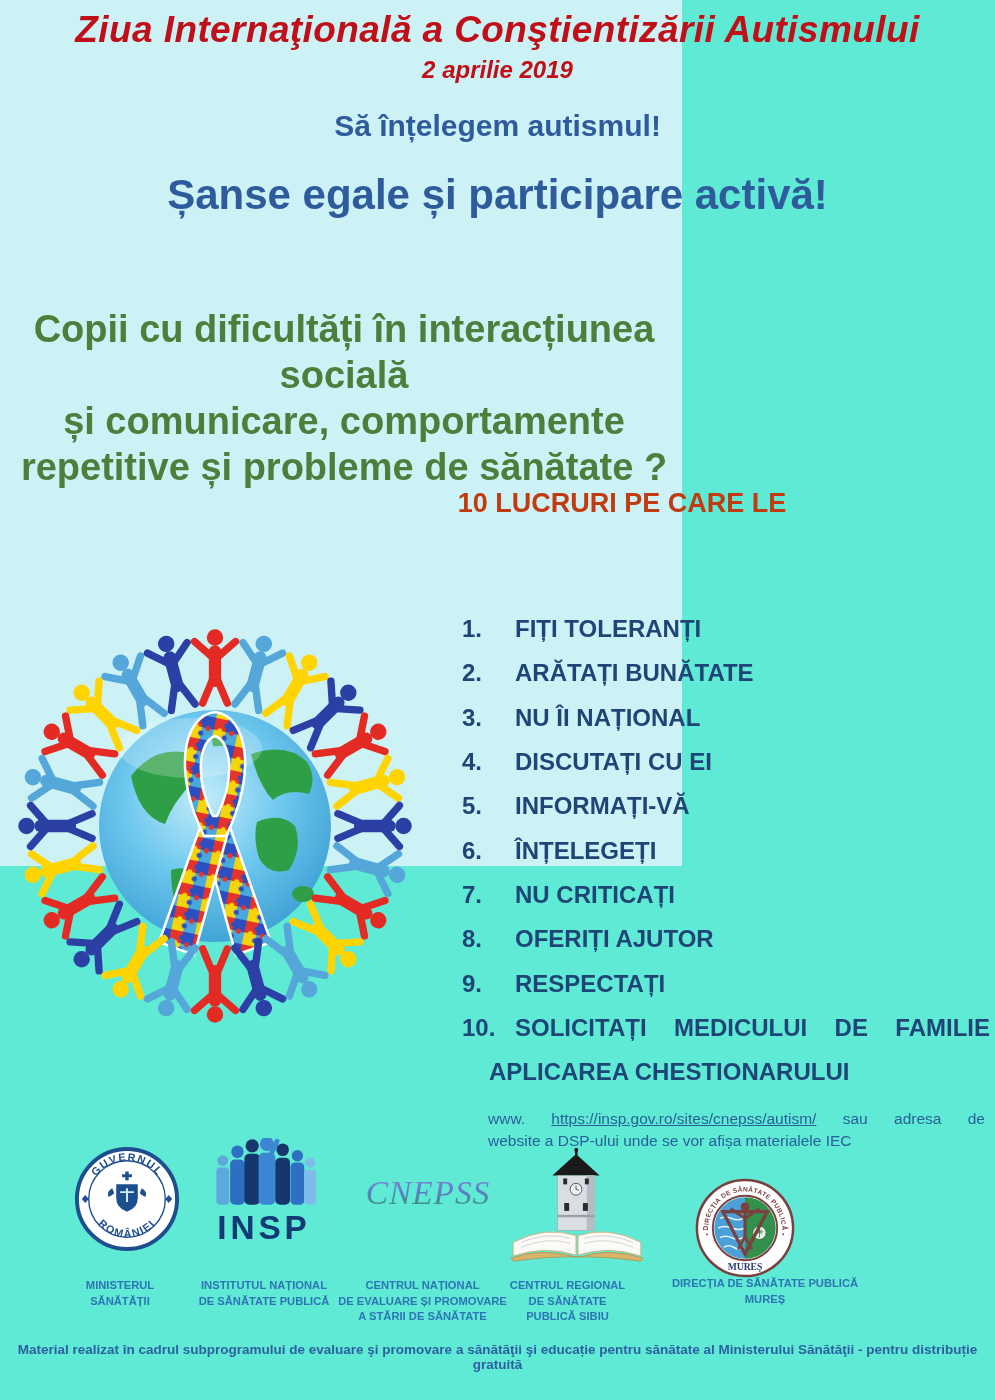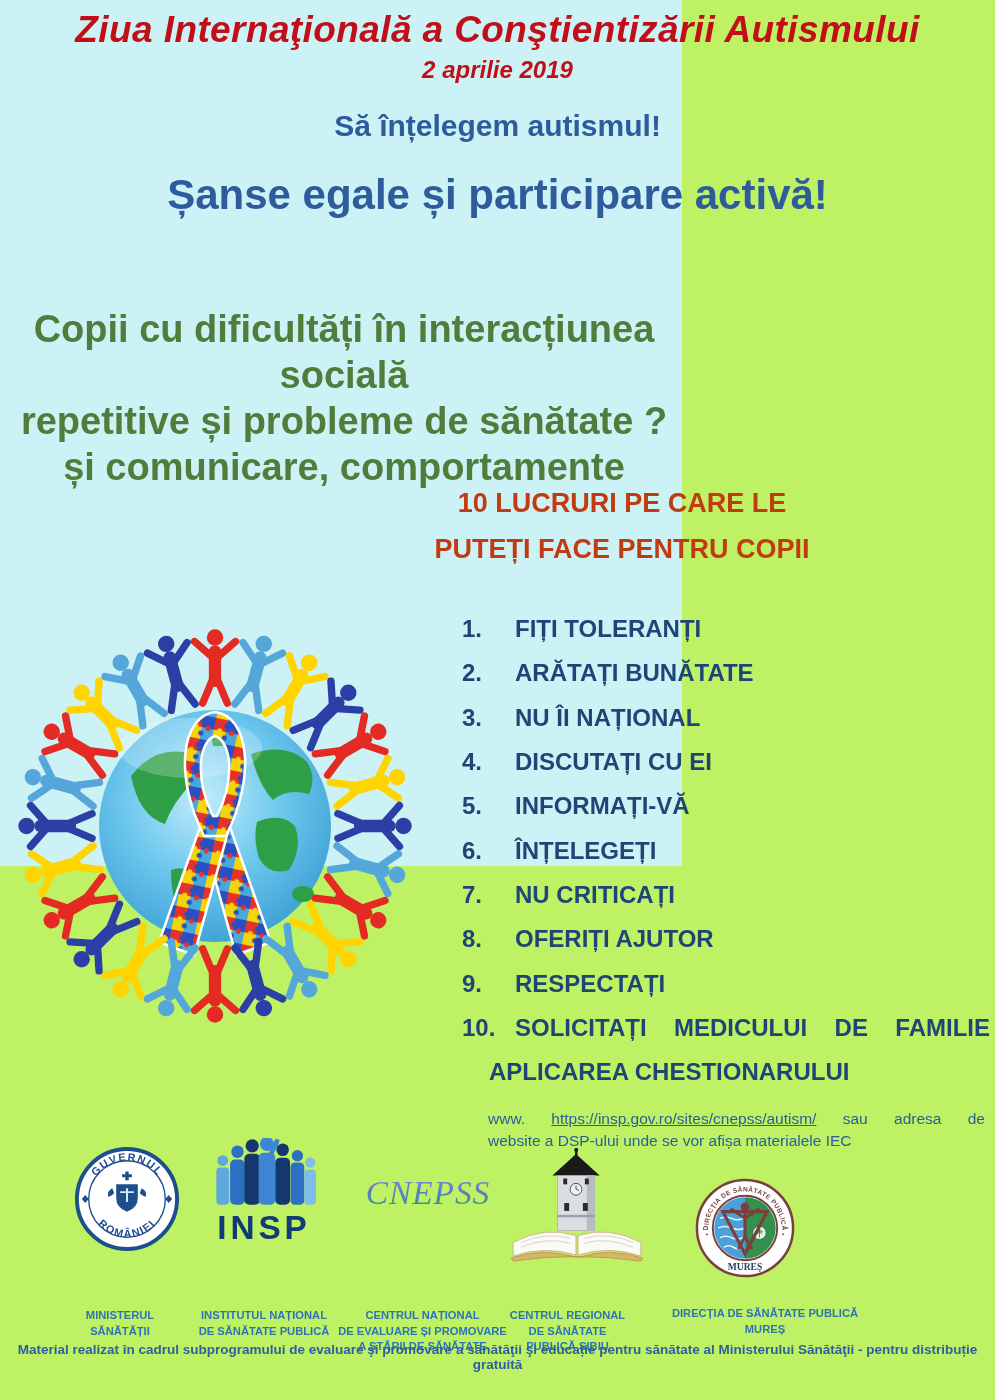--- a/index.html
+++ b/index.html
@@ -1,16 +1,16 @@
 <!DOCTYPE html>
 <html><head>
 <meta charset="utf-8">
 <style>
   html,body { margin:0; padding:0; background:#fff; }
-  .page { position:relative; width:995px; height:1400px; background:#bef264;
+  .page { position:relative; width:995px; height:1400px; background:#5eead4;
           font-family:"Liberation Sans", sans-serif; overflow:hidden; }
   .abs { position:absolute; }
   .cyan { left:0; top:0; width:682px; height:866px; background:#CCF2F5; }
 
   .title   { left:0; top:9px;  width:995px; text-align:center; font-size:37px; font-weight:bold; font-style:italic; color:#C00F18; letter-spacing:.4px; }
   .date    { left:0; top:56px; width:995px; text-align:center; font-size:24px; font-weight:bold; font-style:italic; color:#C00F18; }
   .slogan1 { left:0; top:109px; width:995px; text-align:center; font-size:30px; font-weight:bold; color:#2E5B9B; }
   .slogan2 { left:0; top:171px; width:995px; text-align:center; font-size:42px; font-weight:bold; color:#2E5B9B; }
 
   .question { left:8px; top:306px; width:672px; text-align:center; font-size:38px; font-weight:bold; color:#4F7E3C; line-height:46px; }
@@ -24,45 +24,44 @@
   .row10 .line1 { display:block; flex:1; text-align:justify; text-align-last:justify; }
   .list .line2 { margin-left:27px; height:44.3px; display:flex; align-items:center; }
 
   .emblem { left:15px; top:626px; width:400px; height:400px; }
 
   .url { left:488px; top:1108px; width:497px; font-size:15.5px; color:#2A6099; line-height:22px; }
   .url .l1 { text-align:justify; text-align-last:justify; }
   .url .link { text-decoration:underline; cursor:pointer; }
 
   .logo { position:absolute; }
-  .logo-label { position:absolute; text-align:center; font-size:11.2px; font-weight:bold; color:#2E74B5; line-height:15.5px;margin-top:30px; }
+  .logo-label { position:absolute; text-align:center; font-size:11.2px; font-weight:bold; color:#2E74B5; line-height:15.5px; }
 
   .note { left:0; top:1342px; width:995px; text-align:center; font-size:13.5px; font-weight:bold; color:#2E5FA0; }
 </style>
 </head>
 <body>
 
 <div class="page">
 
   <div class="abs cyan"></div>
 
   <div class="abs title">Ziua Internaţională a Conştientizării Autismului</div>
   <div class="abs date">2 aprilie 2019</div>
   <div class="abs slogan1">Să înțelegem autismul!</div>
   <div class="abs slogan2">Șanse egale și participare activă!</div>
 
   <div class="abs question">
     <div>Copii cu dificultăți în interacțiunea socială</div>
+    <div>și comunicare, comportamente</div>
     <div>repetitive și probleme de sănătate ?</div>
-    <div>și comunicare, comportamente</div>
   </div>
 
   <div class="abs listhead">
     <div>10 LUCRURI PE CARE LE</div>
-    <div>PUTEȚI FACE PENTRU COPII</div>
   </div>
 
   <div class="abs list">
     <div class="row">
         <span class="num">1.</span>
         <span class="txt">FIȚI TOLERANȚI</span>
       </div>
     <div class="row">
         <span class="num">2.</span>
         <span class="txt">ARĂTAȚI BUNĂTATE</span>

